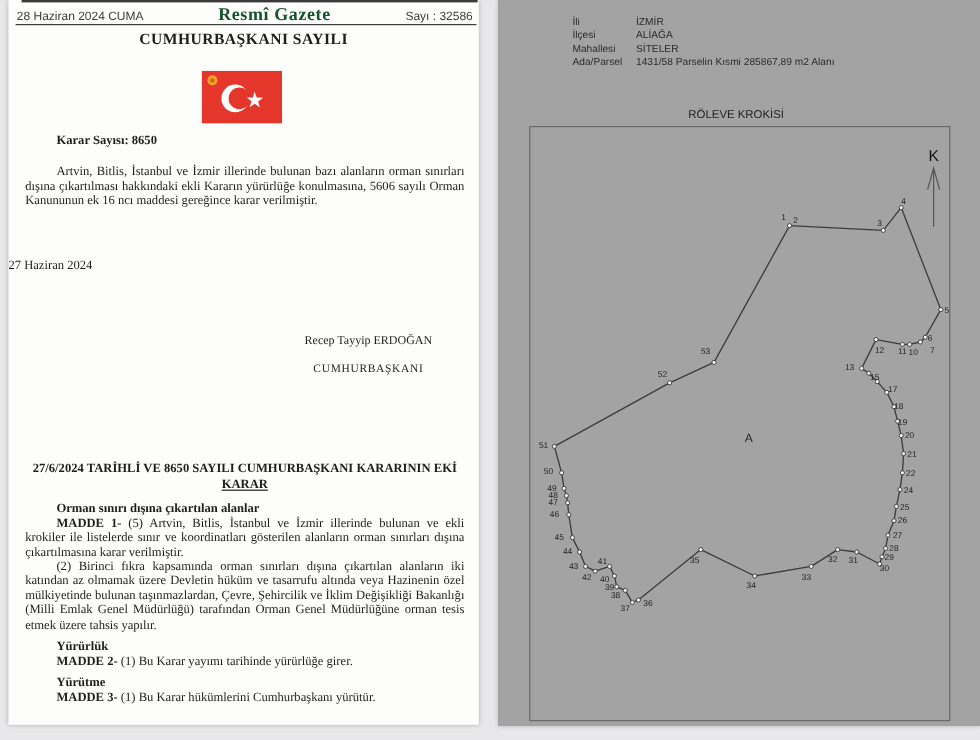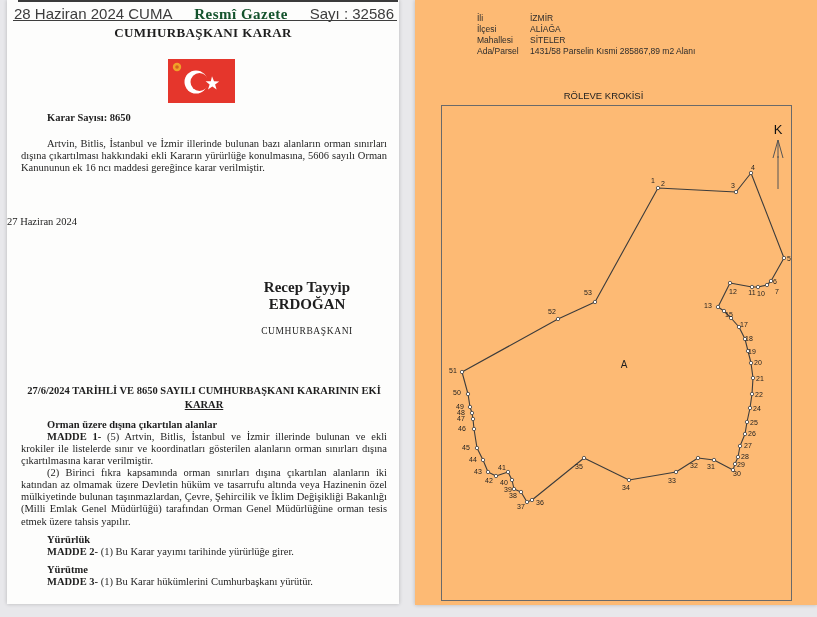--- a/index.html
+++ b/index.html
@@ -4,50 +4,50 @@
 <style>
   html,body{margin:0;padding:0;}
   body{
     width:817px;height:617px;position:relative;overflow:hidden;
     background:#e8e8eb;
     font-family:"Liberation Serif", serif;
     color:#1e1e1e;
   }
   .page{position:absolute;top:0;background:#fdfdfc;box-shadow:0 0 4px rgba(0,0,0,.22);}
   .page-left{left:7px;width:392px;height:604px;}
-  .page-right{left:415px;width:402px;height:605px;background:#fdba74;}
+  .page-right{left:415px;width:402px;height:605px;background:#a3a3a3;}
 
   
   .top-edge{position:absolute;top:0;left:11px;right:1px;height:2px;background:#3b3b3b;}
   .gz-header{position:absolute;top:5px;left:7px;right:5px;display:flex;justify-content:space-between;align-items:baseline;}
-  .gz-date,.gz-issue{font-family:"Liberation Sans",sans-serif;font-size:15px;color:#3c3c3c;}
+  .gz-date,.gz-issue{font-family:"Liberation Sans",sans-serif;font-size:10px;color:#3c3c3c;}
   .gz-title{font-size:15px;font-weight:bold;letter-spacing:.5px;}
   .gz-rule{position:absolute;top:20px;left:6px;right:2px;height:1px;background:#3e3e3e;}
   .decree-title{position:absolute;top:25px;left:0;right:0;text-align:center;font-size:13px;font-weight:bold;letter-spacing:.4px;}
   .flag-wrap{position:absolute;top:59px;left:161px;width:67px;height:44px;}
   .karar-no{position:absolute;top:112px;left:40px;font-size:10.5px;font-weight:bold;}
   .main-par{position:absolute;top:127px;left:14px;right:12px;font-size:10.5px;line-height:1.18;text-align:justify;text-indent:26px;}
   .dec-date{position:absolute;top:216px;left:0;right:0;text-align:left;font-size:10.5px;}
   .sig{position:absolute;top:279px;left:233px;width:134px;text-align:center;}
-  .sig-name{font-size:15px;font-weight:bold;}
+  .sig-name{font-size:10px;font-weight:normal;}
   .sig-title{font-size:9.5px;letter-spacing:.6px;margin-top:13px;}
   .annex-title{position:absolute;top:384px;left:10px;right:8px;text-align:center;font-size:10.5px;font-weight:bold;line-height:1.3;}
   .annex-title .u{text-decoration:underline;}
   .annex-body{position:absolute;top:419px;left:14px;right:12px;font-size:10.5px;line-height:1.15;}
   .annex-body p{margin:0;text-align:justify;text-indent:26px;}
   .annex-body .hd{margin:0 0 0 26px;font-weight:bold;text-indent:0;}
   .annex-body .gap{margin-top:6px;}
   b{font-weight:bold;}
 
   
   .info-table{position:absolute;top:13px;left:62px;font-family:"Liberation Sans",sans-serif;font-size:8.5px;color:#2c2c2c;}
   .info-row{display:flex;line-height:11px;}
   .info-label{width:53px;}
   .info-value{white-space:nowrap;}
-  .sketch-title{position:absolute;top:90px;left:14px;width:349px;text-align:center;font-family:"Liberation Sans",sans-serif;font-size:9.5px;color:#222;}
+  .sketch-title{position:absolute;top:90px;left:24px;width:349px;text-align:center;font-family:"Liberation Sans",sans-serif;font-size:9.5px;color:#222;}
   .sketch-box{position:absolute;top:105px;left:26px;width:349px;height:494px;border:1px solid #6a6a6a;}
   .sketch-box svg{display:block;}
   .boundary{fill:none;stroke:#3c3c3c;stroke-width:1.1;stroke-linejoin:round;}
   .vertex{fill:#ffffff;stroke:#3c3c3c;stroke-width:.8;}
   .pt-label{font-family:"Liberation Sans",sans-serif;font-size:7px;fill:#1f1f1f;text-anchor:middle;}
   .area-label{font-family:"Liberation Sans",sans-serif;font-size:10px;fill:#1f1f1f;text-anchor:middle;}
   .north-k{font-family:"Liberation Sans",sans-serif;font-size:13px;fill:#111;text-anchor:middle;}
   .north-line{stroke:#555;stroke-width:1;fill:none;}
 </style>
 </head>
@@ -56,21 +56,21 @@
 <div class="page page-left">
   <div class="top-edge"></div>
 
   <div class="gz-header">
     <span class="gz-date">28 Haziran 2024 CUMA</span>
     <span class="gz-title" style="color:#14532d">Resmî Gazete</span>
     <span class="gz-issue">Sayı : 32586</span>
   </div>
   <div class="gz-rule"></div>
 
-  <div class="decree-title">CUMHURBAŞKANI KARAR</div>
+  <div class="decree-title">CUMHURBAŞKANI SAYILI</div>
 
   <div class="flag-wrap">
     <svg width="67" height="44" viewBox="0 0 67 44">
       <rect x="0" y="0" width="67" height="44" fill="#e5362c"></rect>
       <circle cx="28" cy="23" r="11.5" fill="#ffffff"></circle>
       <circle cx="31.5" cy="23" r="9" fill="#e5362c"></circle>
       <path d="M44 17.2 L46 22.2 L51.2 22.4 L47.1 25.5 L48.6 30.5 L44.3 27.5 L40 30.4 L41.6 25.4 L37.6 22.3 L42.8 22.2 Z" fill="#ffffff"></path>
       <circle cx="9" cy="8" r="4.2" fill="#f0a229"></circle>
       <circle cx="9" cy="8" r="1.8" fill="#d4611e"></circle>
     </svg>
@@ -86,21 +86,21 @@
     <div class="sig-name">Recep Tayyip ERDOĞAN</div>
     <div class="sig-title">CUMHURBAŞKANI</div>
   </div>
 
   <div class="annex-title">
     <span>27/6/2024 TARİHLİ VE 8650 SAYILI CUMHURBAŞKANI KARARININ EKİ</span><br>
     <span class="u">KARAR</span>
   </div>
 
   <div class="annex-body">
-    <div class="hd">Orman üzere dışına çıkartılan alanlar</div>
+    <div class="hd">Orman sınırı dışına çıkartılan alanlar</div>
     <p><b>MADDE 1-</b><span> (5) Artvin, Bitlis, İstanbul ve İzmir illerinde bulunan ve ekli krokiler ile listelerde sınır ve koordinatları gösterilen alanların orman sınırları dışına çıkartılmasına karar verilmiştir.</span></p>
     <p>(2) Birinci fıkra kapsamında orman sınırları dışına çıkartılan alanların iki katından az olmamak üzere Devletin hüküm ve tasarrufu altında veya Hazinenin özel mülkiyetinde bulunan taşınmazlardan, Çevre, Şehircilik ve İklim Değişikliği Bakanlığı (Milli Emlak Genel Müdürlüğü) tarafından Orman Genel Müdürlüğüne orman tesis etmek üzere tahsis yapılır.</p>
     <div class="hd gap">Yürürlük</div>
     <p><b>MADDE 2-</b><span> (1) Bu Karar yayımı tarihinde yürürlüğe girer.</span></p>
     <div class="hd gap">Yürütme</div>
     <p><b>MADDE 3-</b><span> (1) Bu Karar hükümlerini Cumhurbaşkanı yürütür.</span></p>
   </div>
 </div>
 
 <div class="page page-right">

